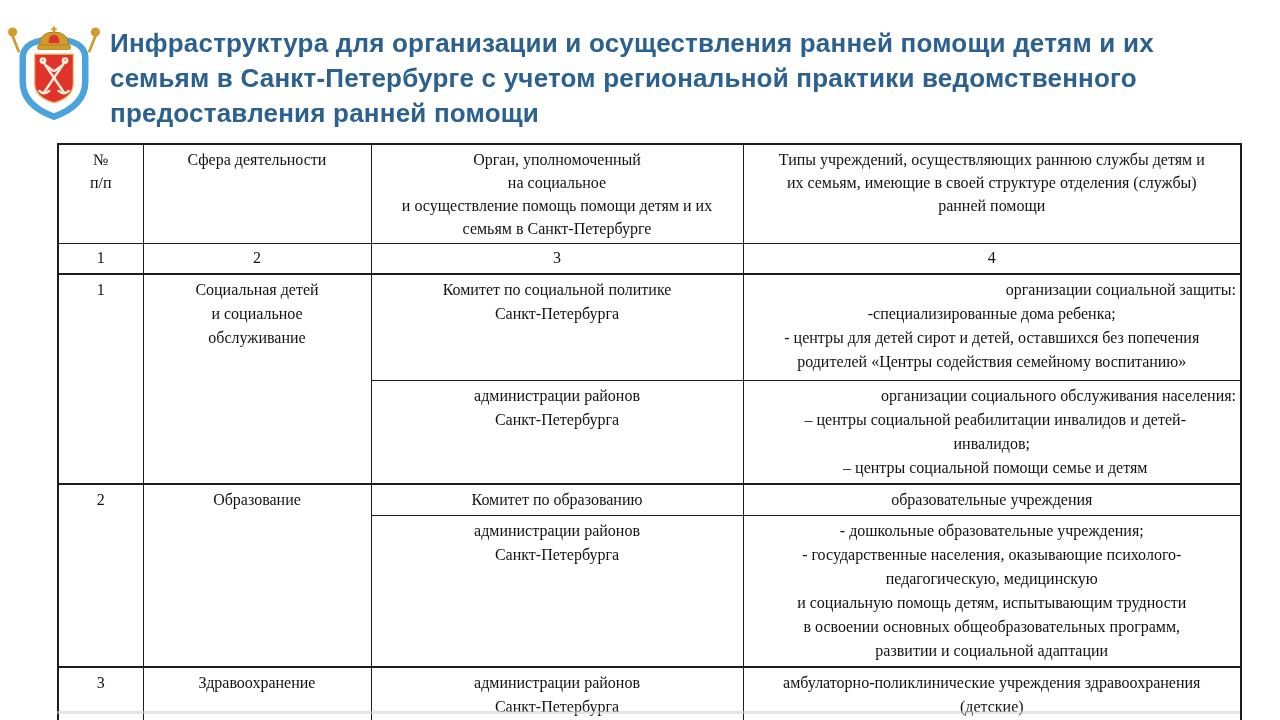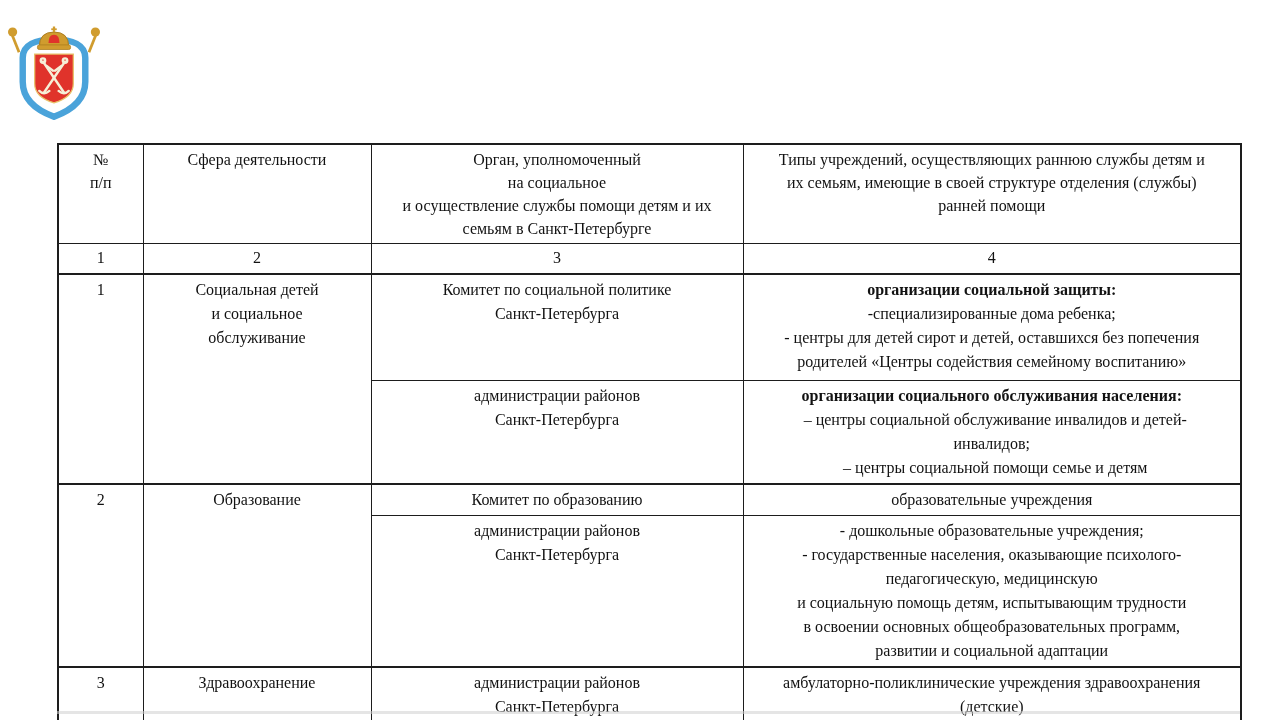--- a/index.html
+++ b/index.html
@@ -33,21 +33,21 @@
     vertical-align:top;
     text-align:center;
     overflow:hidden;
   }
   tr.numrow td{border-bottom:2px solid #1d1d1d;vertical-align:middle;line-height:22px;}
   tr.gsep td{border-top:2px solid #1d1d1d;}
   td.vmid{vertical-align:middle;}
   td.cl{text-align:left;padding-left:6px;padding-right:5px;}
   .ln{line-height:24px;}
   .hln{line-height:23px;}
-  .b{font-weight:bold;}
+  .b{font-weight:normal;text-align:right;}
   .ind{text-indent:7px;}
   .shadow{position:absolute;left:57px;top:711px;width:1183px;height:3px;background:#cfcfcf;opacity:.55;}
 </style>
 </head>
 <body>
 
 <div class="slide">
 
   <div class="logo">
     <svg viewBox="0 0 100 104" width="92" height="97" xmlns="http://www.w3.org/2000/svg">
@@ -79,20 +79,25 @@
         <circle cx="38" cy="39" r="2.4"></circle>
         <circle cx="62" cy="39" r="2.4"></circle>
         <path d="M55,72 q6,5 11,0"></path>
         <path d="M45,72 q-6,5 -11,0"></path>
         <line x1="42" y1="45" x2="49" y2="50"></line>
         <line x1="58" y1="45" x2="51" y2="50"></line>
       </g>
     </svg>
   </div>
 
+  <h1 class="title" style="margin:0;">
+    <span style="display:block">Инфраструктура для организации и осуществления ранней помощи детям и их</span>
+    <span style="display:block">семьям в Санкт-Петербурге с учетом региональной практики ведомственного</span>
+    <span style="display:block">предоставления ранней помощи</span>
+  </h1>
 
   <table class="infra">
     <colgroup>
       <col style="width:85px">
         <col style="width:228px">
         <col style="width:372px">
         <col style="width:498px">
     </colgroup>
     <tbody>
 
@@ -100,21 +105,21 @@
         <td class="vmid">
           <div class="hln">№</div>
           <div class="hln">п/п</div>
         </td>
         <td class="vmid">
           <div class="hln">Сфера деятельности</div>
         </td>
         <td>
           <div class="hln">Орган, уполномоченный</div>
           <div class="hln">на социальное</div>
-          <div class="hln">и осуществление службы помощи детям и их</div>
+          <div class="hln">и осуществление помощь помощи детям и их</div>
           <div class="hln">семьям в Санкт-Петербурге</div>
         </td>
         <td>
           <div class="hln">Типы учреждений, осуществляющих раннюю службы детям и</div>
           <div class="hln">их семьям, имеющие в своей структуре отделения (службы)</div>
           <div class="hln">ранней помощи</div>
         </td>
       </tr>
 
       <tr class="numrow" style="height:30px">
@@ -145,21 +150,21 @@
         </td>
       </tr>
 
       <tr style="height:103px">
         <td>
           <div class="ln">администрации районов</div>
           <div class="ln">Санкт-Петербурга</div>
         </td>
         <td class="cl">
           <div class="ln b">организации социального обслуживания населения:</div>
-          <div class="ln ind">– центры социальной обслуживание инвалидов и детей-</div>
+          <div class="ln ind">– центры социальной реабилитации инвалидов и детей-</div>
           <div class="ln">инвалидов;</div>
           <div class="ln ind">– центры социальной помощи семье и детям</div>
         </td>
       </tr>
 
       <tr class="gsep" style="height:30px">
         <td rowspan="2">
           <div class="ln">2</div>
         </td>
         <td rowspan="2">

